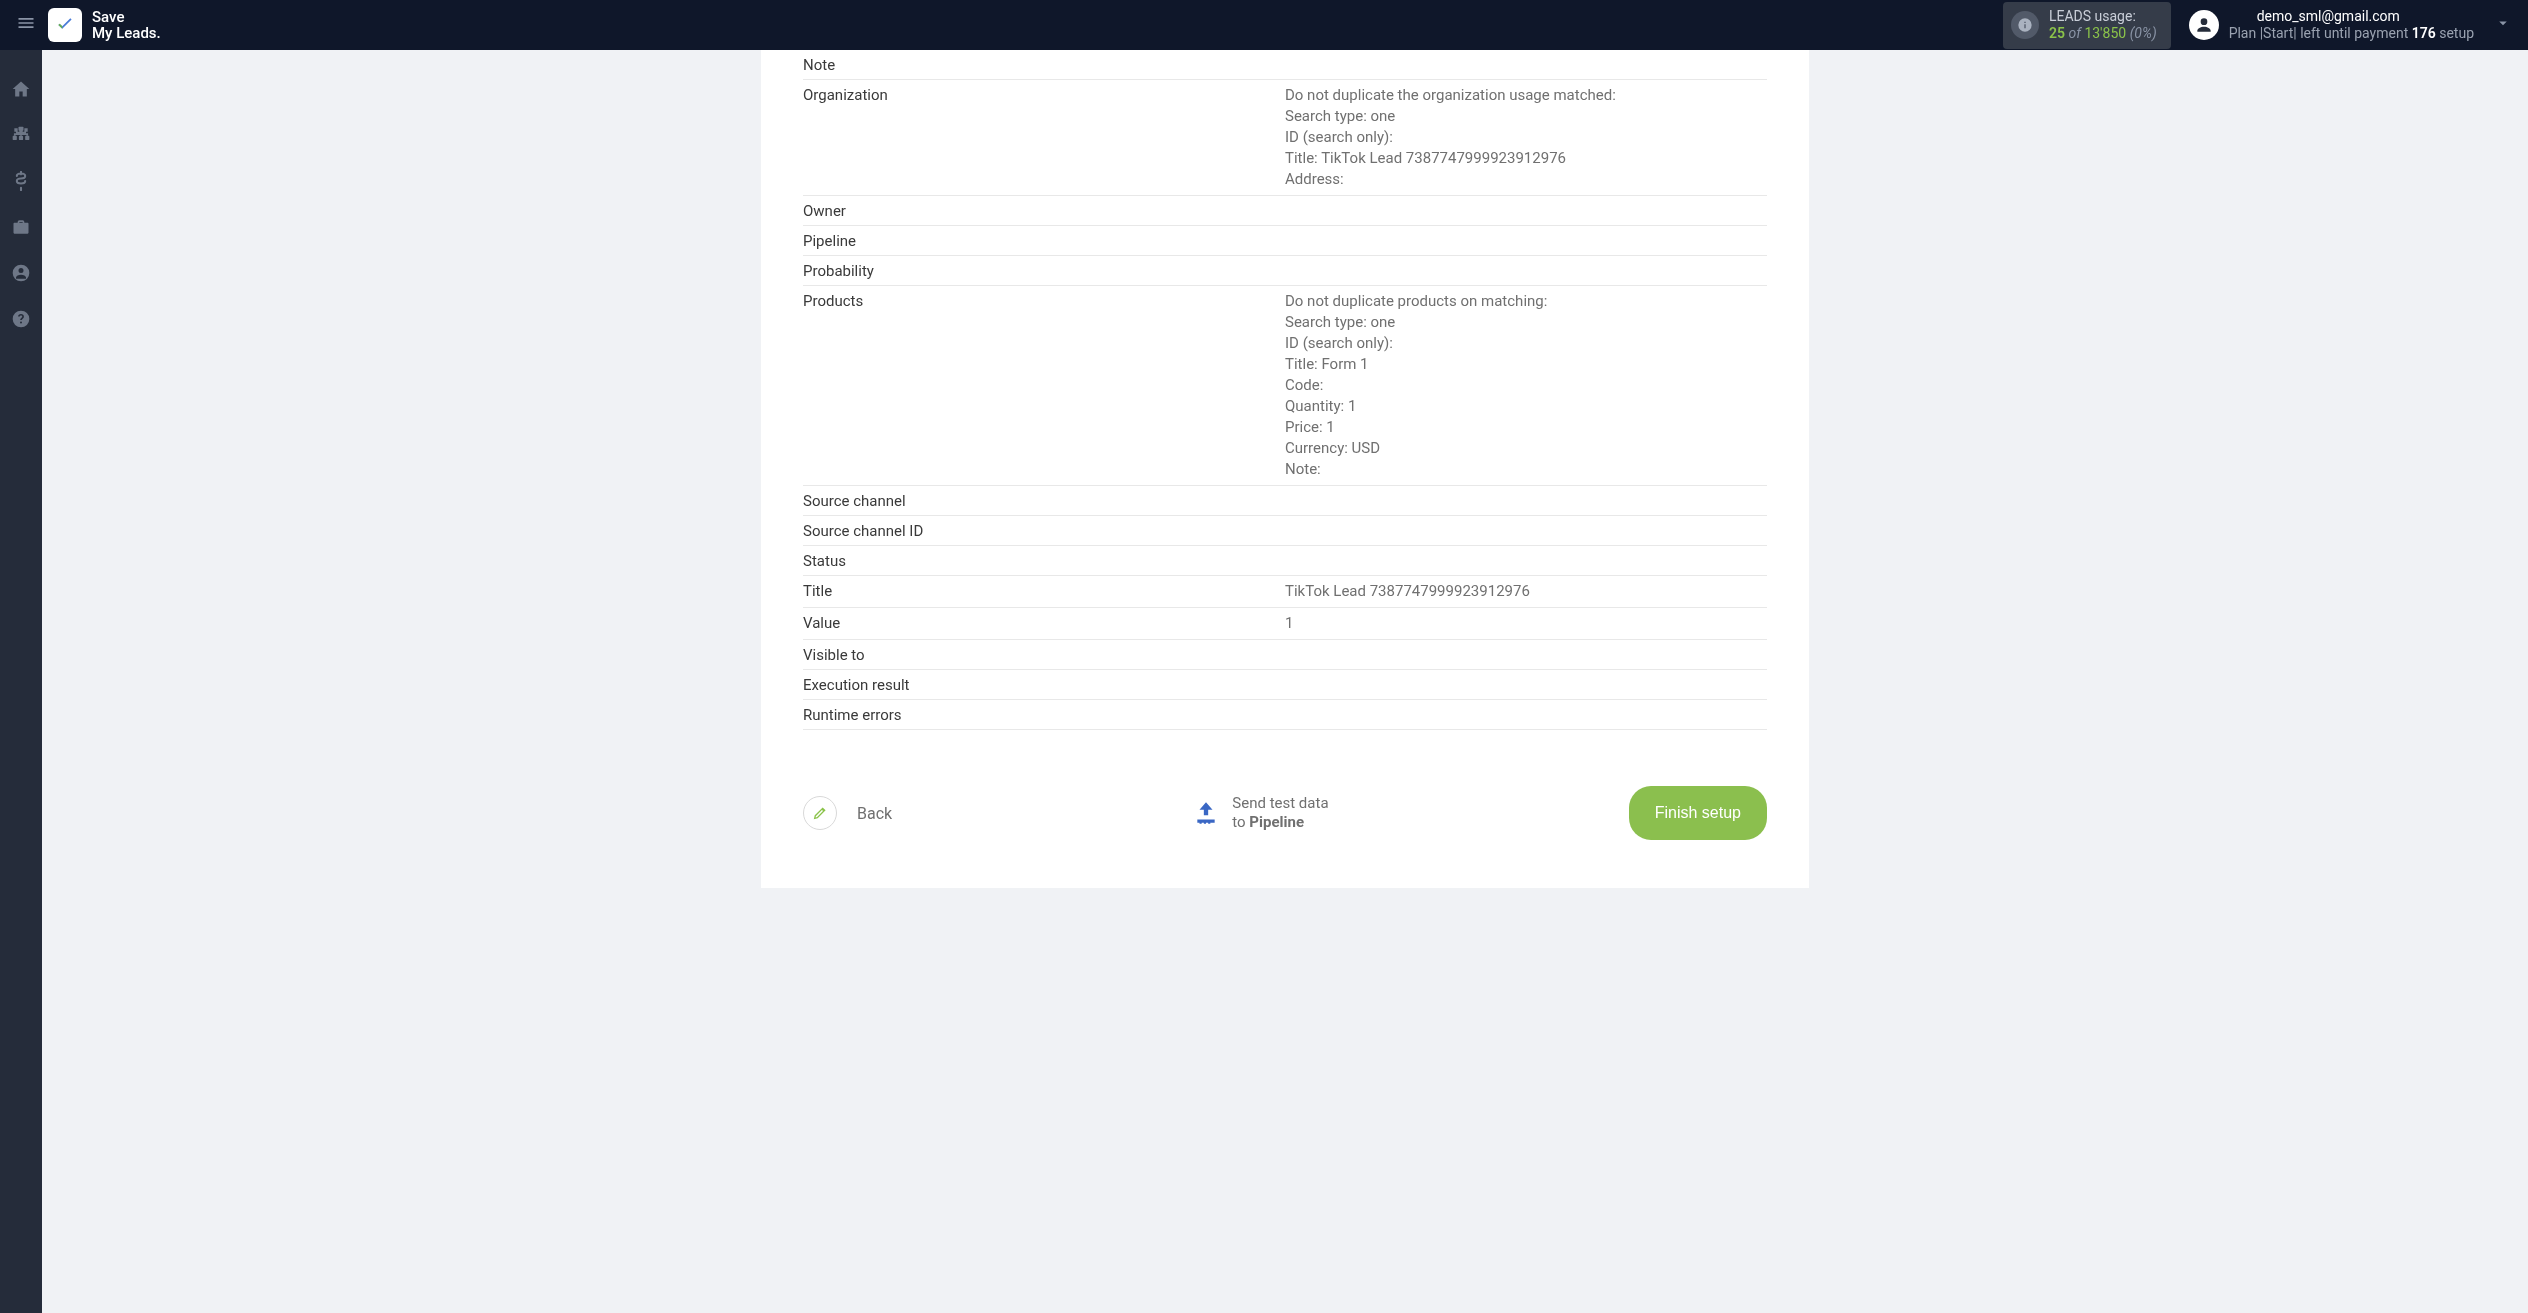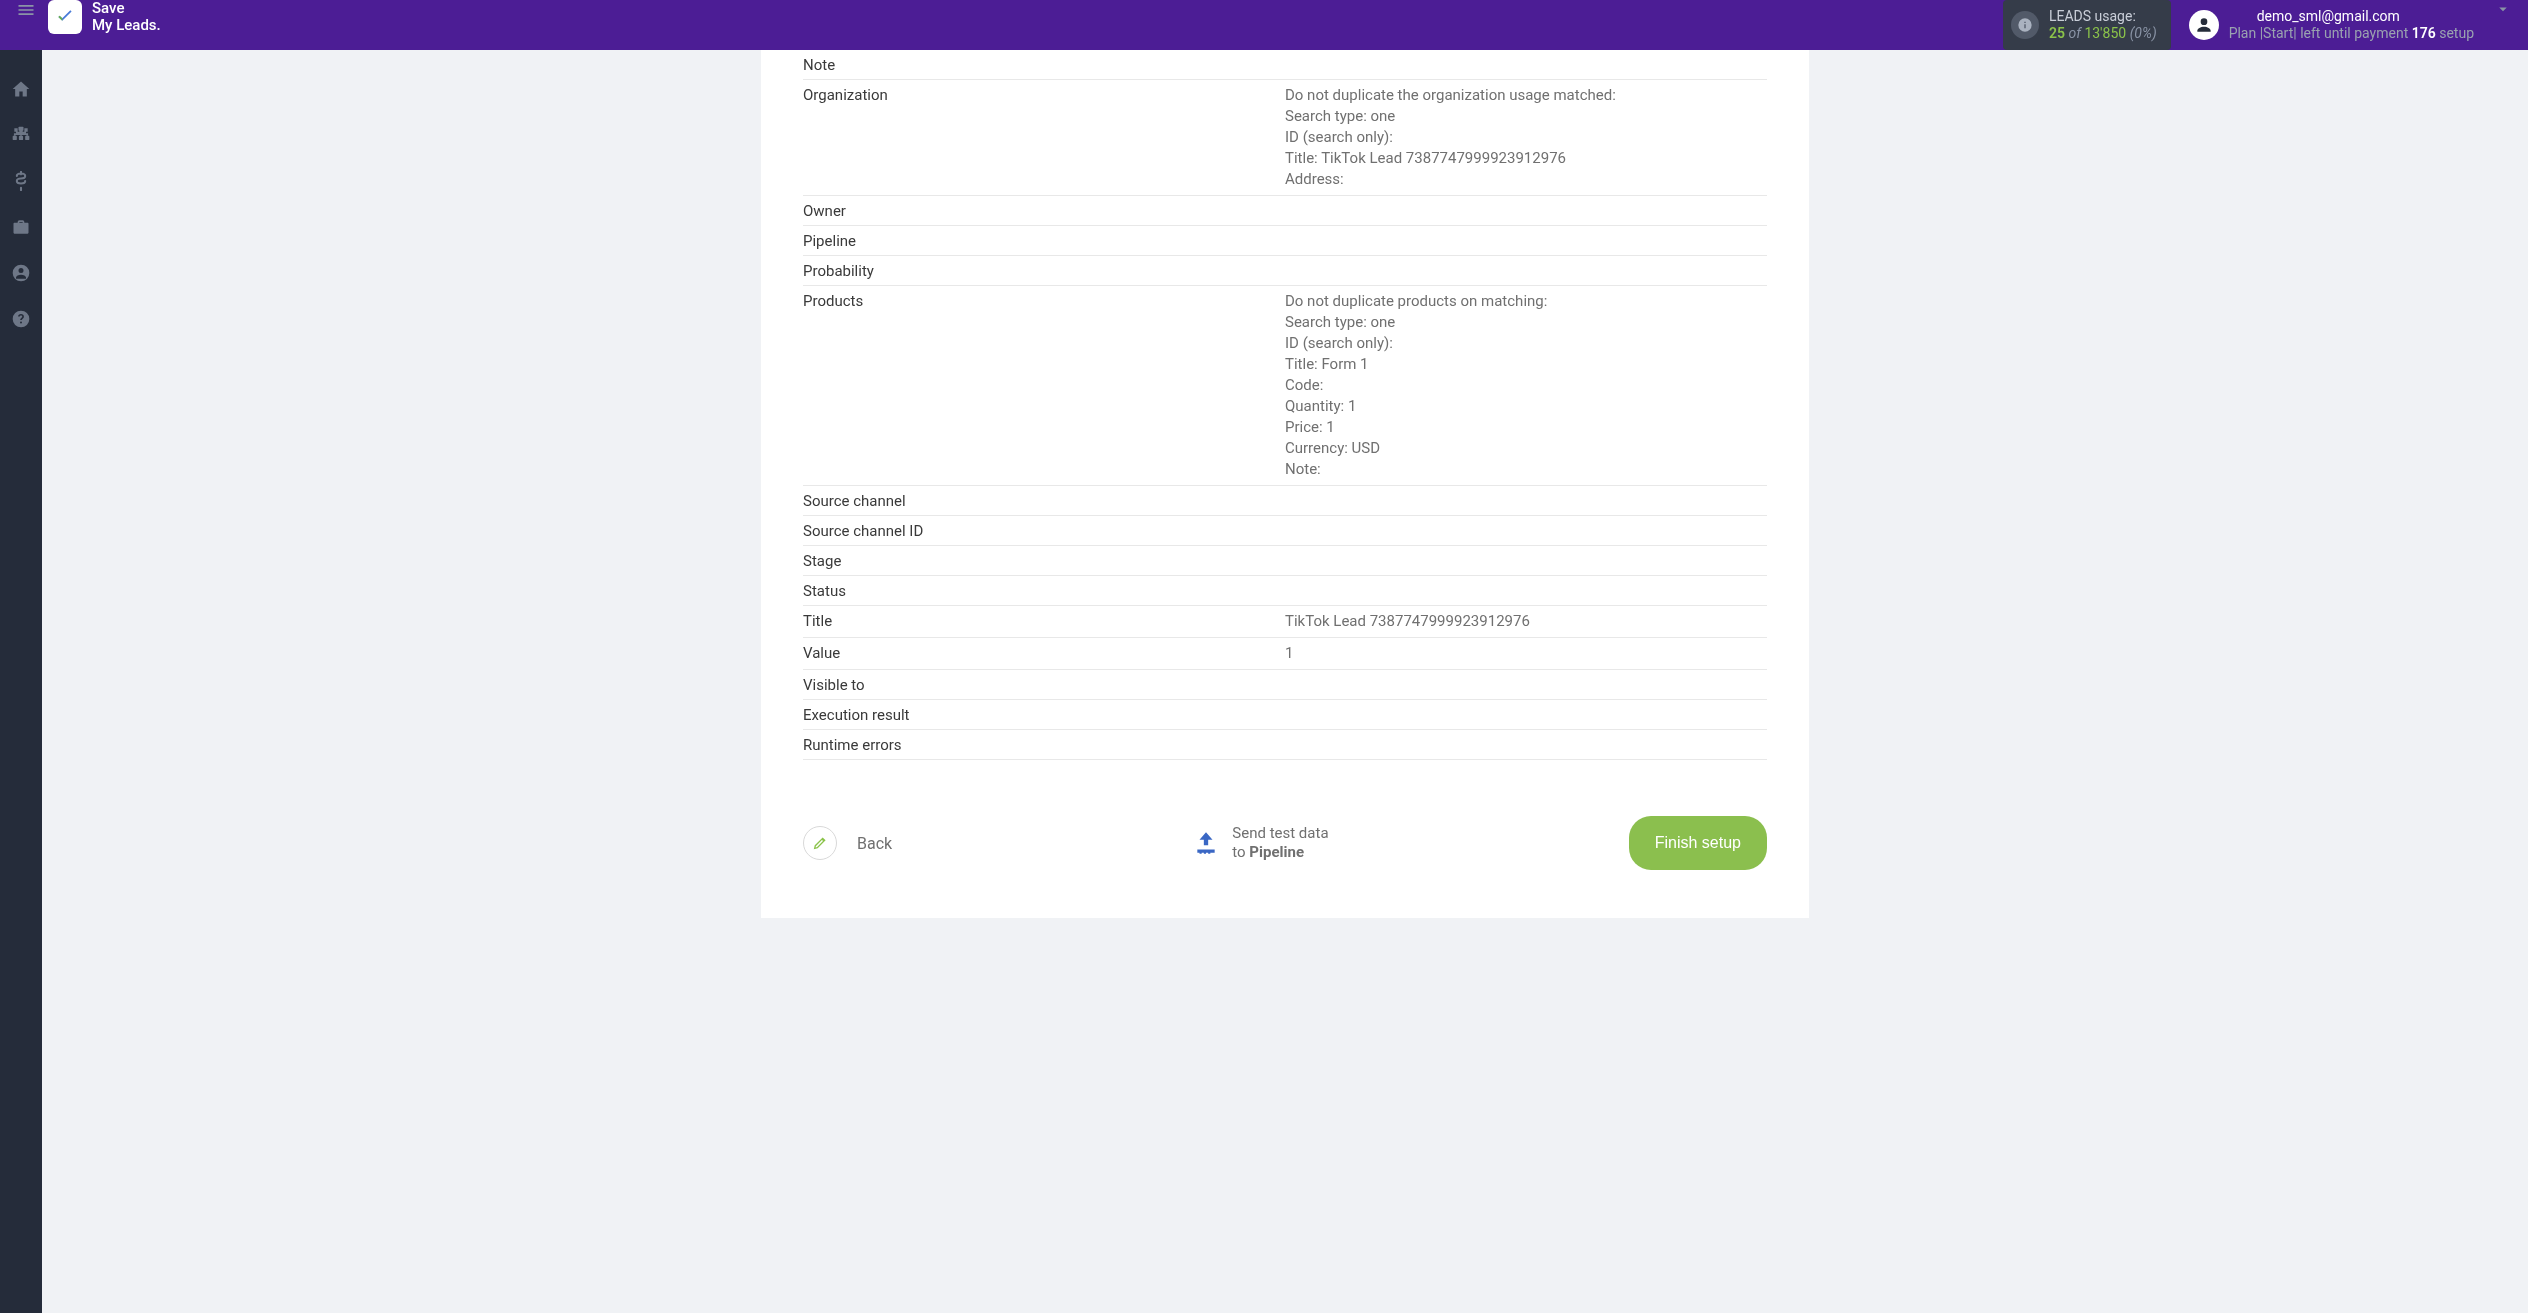--- a/index.html
+++ b/index.html
@@ -1,17 +1,17 @@
 <!DOCTYPE html>
 <html><head>
 <meta charset="utf-8">
 <style>
 * { margin: 0; padding: 0; box-sizing: border-box; }
 body { font-family: -apple-system, BlinkMacSystemFont, "Segoe UI", Roboto, Arial, sans-serif; background: #f0f2f5; color: #3a3a3a; font-size: 15px; overflow: hidden; }
-.header { background: #4c1d95; height: 50px; display: flex; padding: 0 16px; color: #fff; position: fixed; top: 0; left: 0; right: 0; z-index: 100; }
+.header { background: #0f172a; height: 50px; display: flex; align-items: center; padding: 0 16px; color: #fff; position: fixed; top: 0; left: 0; right: 0; z-index: 100; }
 .hamburger { color: #8a94a6; cursor: pointer; margin-right: 12px; }
 .hamburger svg { width: 20px; height: 20px; }
 .logo-box { background: #fff; border-radius: 6px; width: 34px; height: 34px; display: flex; align-items: center; justify-content: center; margin-right: 10px; }
 .logo-box svg { width: 22px; height: 22px; }
 .logo-text { line-height: 1.1; font-size: 15px; font-weight: 500; }
 .header-spacer { flex: 1; }
 .usage-box { background: #353c49; border-radius: 4px; padding: 6px 14px 6px 8px; display: flex; align-items: center; margin-right: 18px; }
 .usage-icon { background: #525a69; width: 28px; height: 28px; border-radius: 50%; display: flex; align-items: center; justify-content: center; color: #aab2c0; margin-right: 10px; }
 .usage-text { font-size: 14px; line-height: 1.25; }
 .usage-label { color: #c9ced8; }
@@ -196,24 +196,20 @@
     <div class="row">
       <div class="row-label">Source channel</div>
       <div class="row-value"></div>
     </div>
 
     <div class="row">
       <div class="row-label">Source channel ID</div>
       <div class="row-value"></div>
     </div>
 
-    <div class="row">
-      <div class="row-label">Stage</div>
-      <div class="row-value"></div>
-    </div>
 
     <div class="row">
       <div class="row-label">Status</div>
       <div class="row-value"></div>
     </div>
 
     <div class="row">
       <div class="row-label">Title</div>
       <div class="row-value">TikTok Lead 7387747999923912976</div>
     </div>

